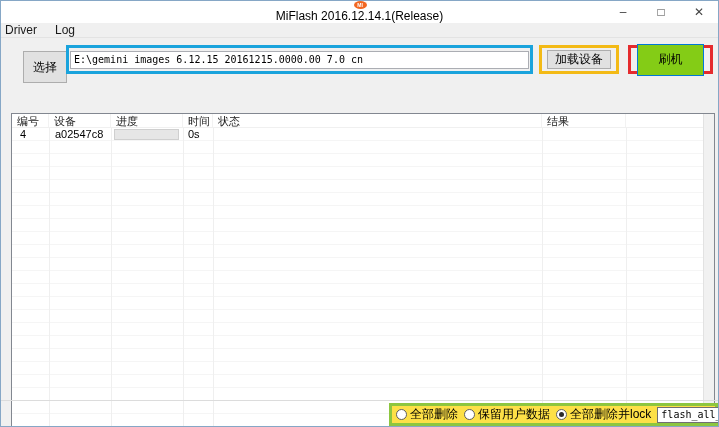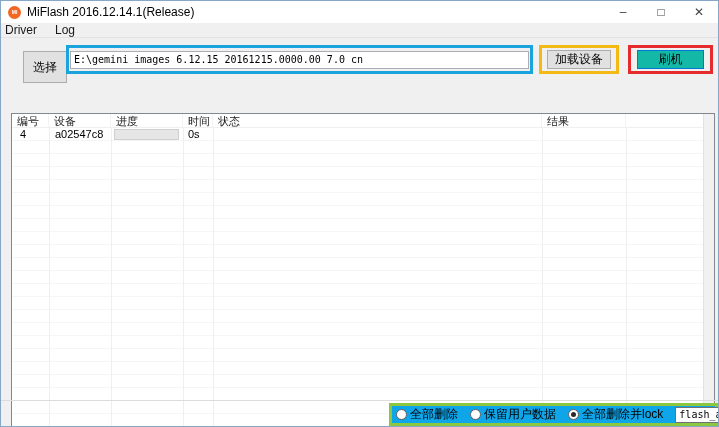--- a/index.html
+++ b/index.html
@@ -2,21 +2,21 @@
 <html style="--path-box-color: #1aa3dc; --load-box-color: #f3ba16; --flash-box-color: #e52b2e; --options-box-color: #8dc63f;"><head>
 <meta charset="utf-8">
 <style>
   * { margin:0; padding:0; box-sizing:border-box; }
   html,body { width:719px; height:427px; background:#d8d8d8; font-family:"Liberation Sans", sans-serif; }
   .window {
     position:relative; width:719px; height:427px; background:#f0f0f0;
     border:1px solid #86a7c6; overflow:hidden;
   }
   
-  .titlebar { position:absolute; left:0; top:0; width:100%; height:22px; background:#ffffff; display:flex; align-items:center; }
+  .titlebar { position:absolute; left:0; top:0; width:100%; height:22px; background:#ffffff; display:flex; align-items:center;flex-direction:column; }
   .app-icon { width:13px; height:13px; border-radius:50%; background:#f26722; margin:0 6px 0 7px;
               display:flex; align-items:center; justify-content:center; color:#fff; font-size:5px; font-weight:bold; }
   .title-text { font-size:12px; color:#000; }
   .win-controls { position:absolute; right:0; top:0; height:22px; display:flex; }
   .win-btn { width:38px; height:22px; display:flex; align-items:center; justify-content:center;
              font-size:12px; color:#444; cursor:default; }
   
   .menubar { position:absolute; left:0; top:22px; width:100%; height:15px; background:#f0f0f0;
              border-bottom:1px solid #e3e3e3; display:flex; align-items:center; padding-left:4px; }
   .menu-item { font-size:12px; color:#1a1a1a; margin-right:18px; }
@@ -27,39 +27,39 @@
   .hl-blue { position:absolute; left:65px; top:44px; width:467px; height:29px;
              border:3px solid var(--path-box-color,#1aa3dc); background:#f0f0f0;
              display:flex; align-items:center; padding:0 1px; }
   .path-input { width:100%; height:17px; background:#fff; border:1px solid #abadb3;
                 font-family:"DejaVu Sans Mono", monospace; font-size:10px; color:#000; padding:8px 3px; }
   .hl-yellow { position:absolute; left:538px; top:44px; width:80px; height:29px;
                border:3px solid var(--load-box-color,#f3ba16); display:flex; align-items:center; justify-content:center; }
   .load-btn { width:64px; height:19px; }
   .hl-red { position:absolute; left:627px; top:44px; width:85px; height:29px;
             border:3px solid var(--flash-box-color,#e52b2e); display:flex; align-items:center; justify-content:center; }
-  .flash-btn { width:67px; height:19px; border:1px solid #0078d7; background:#14b8a6; }
+  .flash-btn { width:67px; height:32px; border:1px solid #0078d7; background:#84cc16; }
   
   .table { position:absolute; left:10px; top:112px; width:704px; height:385px;
            background:#fff; border:1px solid #828790; }
   .thead { display:flex; height:14px; font-size:11px; color:#1a1a1a; background:#fff; border-bottom:1px solid #f0f0f0; }
   .th { padding:0 0 0 5px; line-height:14px; border-right:1px solid #f2f2f2; overflow:hidden; white-space:nowrap; }
   .tbody { position:absolute; left:0; top:14px; right:11px; bottom:0;
            background:repeating-linear-gradient(to bottom, #fff 0px, #fff 12px, #f5f5f5 12px, #f5f5f5 13px); }
   .vline { position:absolute; top:0; bottom:0; width:0; border-left:1px solid #efefef; }
   .row1 { position:absolute; left:0; top:0; width:100%; height:13px; font-size:11px; color:#000; }
   .cell { position:absolute; top:0; line-height:13px; white-space:nowrap; }
   .progress-track { position:absolute; left:102px; top:1px; width:65px; height:11px;
                     background:#e6e6e6; border:1px solid #cfcfcf; }
   .scrollbar { position:absolute; right:0; top:0; bottom:0; width:11px; background:#f1f1f1; border-left:1px solid #e2e2e2; }
   
   .footer-line { position:absolute; left:0; top:399px; width:100%; height:0; border-top:1px solid #dcdcdc; }
   .hl-green { position:absolute; left:388px; top:402px; width:329px; height:23px;
-              border:3px solid var(--options-box-color,#8dc63f); background:#0ea5e9;
-              display:flex; align-items:center; padding:0 4px; gap:12px; }
+              border:3px solid var(--options-box-color,#8dc63f); background:#fde047;
+              display:flex; align-items:center; padding:0 4px; gap:6px; }
   .radio-item { display:flex; align-items:center; gap:3px; font-size:12px; color:#000; white-space:nowrap; }
   .radio-dot { width:11px; height:11px; border-radius:50%; border:1px solid #5f5f5f; background:#fff; position:relative; flex:none; }
   .radio-dot.checked::after { content:""; position:absolute; left:2px; top:2px; width:5px; height:5px; border-radius:50%; background:#2b2b2b; }
   .script-select { width:110px; height:16px; background:#fff; border:1px solid #707070;
                    display:flex; align-items:center; justify-content:space-between; padding:0 3px;
                    font-family:"DejaVu Sans Mono", monospace; font-size:10px; color:#000; }
 </style>
 </head>
 <body>
 

